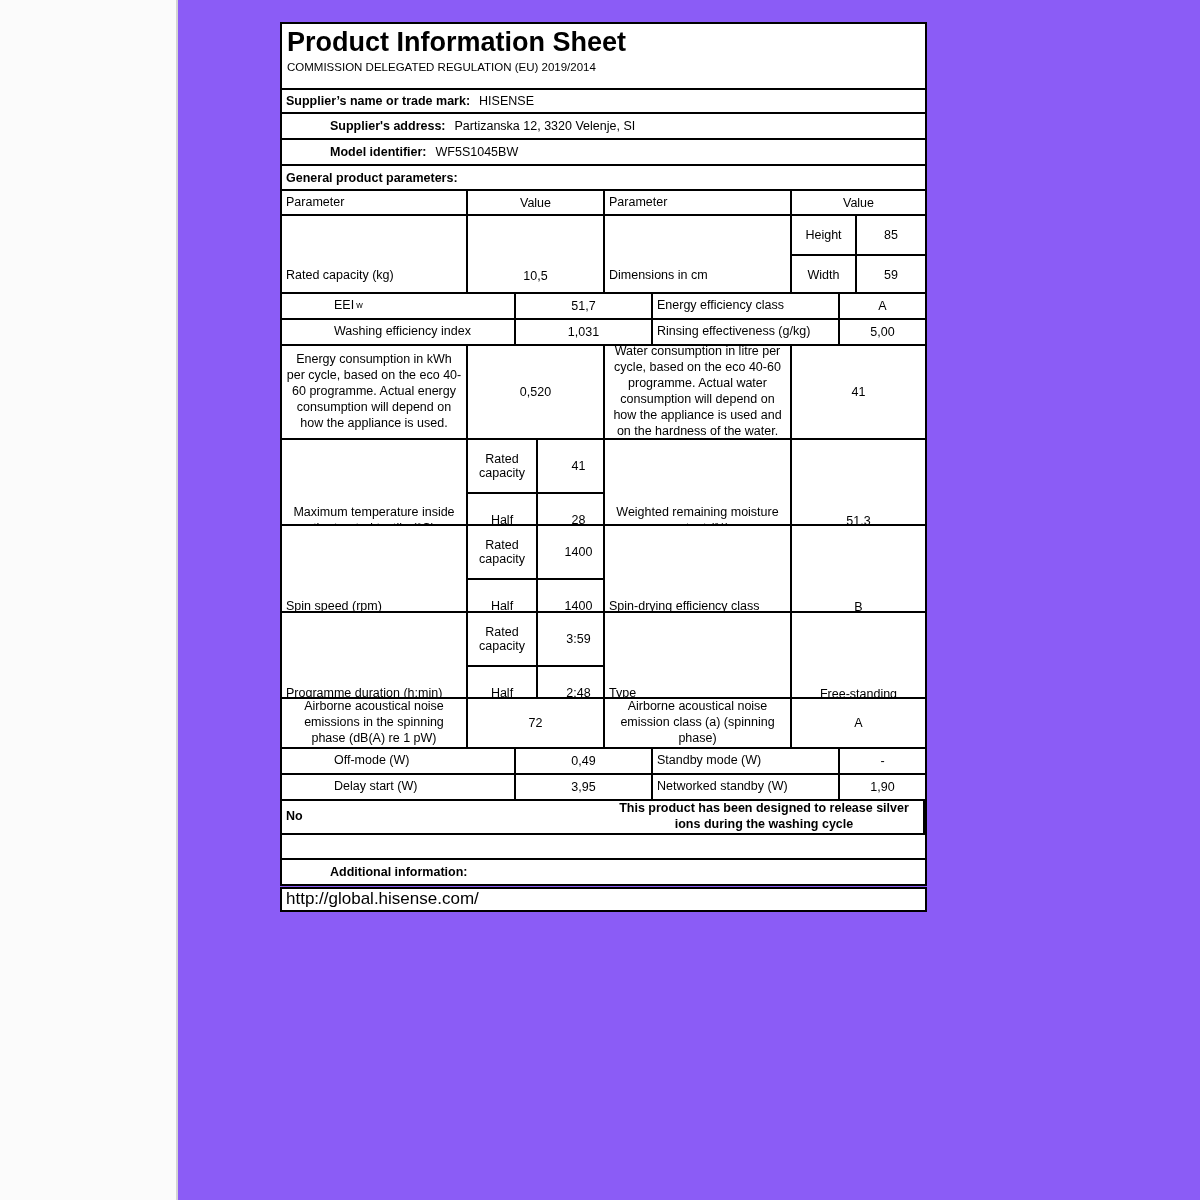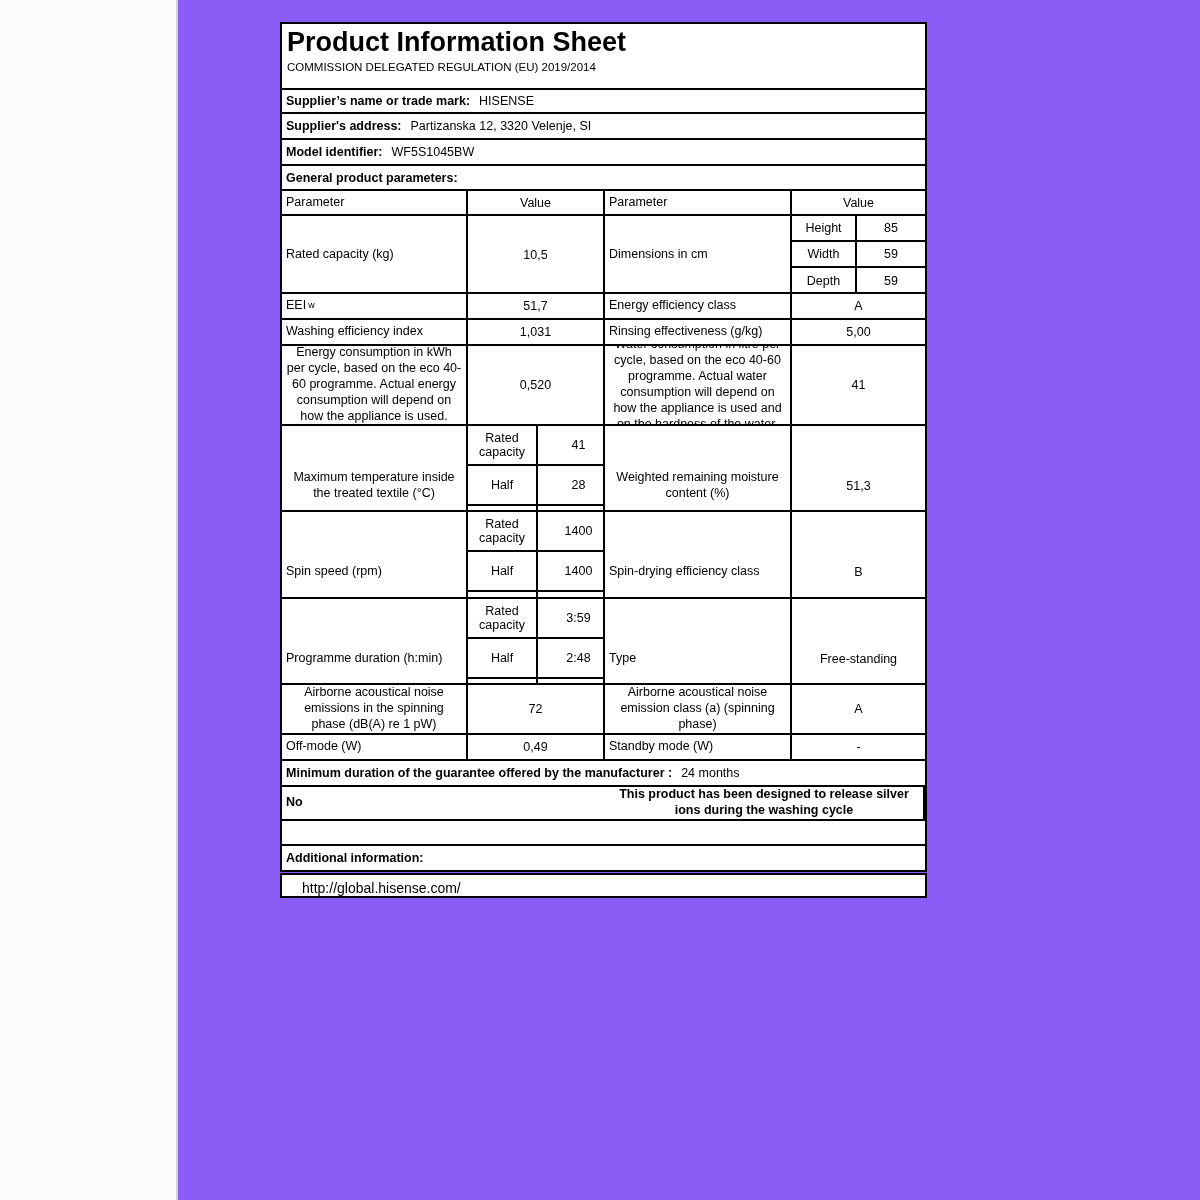--- a/index.html
+++ b/index.html
@@ -11,43 +11,43 @@
 
   .sheet { position:absolute; left:280px; top:22px; width:647px; }
   .box { border:2px solid #000; margin-top:-2px; background:#fff; width:647px; position:relative; }
   .box.first { margin-top:0; }
 
   .title-box { height:68px; padding:3px 5px 0 5px; }
   .doc-title { font-size:27px; font-weight:bold; letter-spacing:0; line-height:1.15; }
   .regulation { font-size:11.5px; margin-top:3px; }
 
   .info-row { display:flex; align-items:center; padding:0 4px; font-size:12.5px; }
-  .h26 { height:26px; } .h28 { height:28px; } .h27 { height:27px; } .h25 { height:25px; }
+  .h26 { height:26px; } .h28 { height:28px;padding-left:48px; } .h27 { height:27px; } .h25 { height:25px; }
   .h36 { height:36px; } .h52 { height:52px; } .h80 { height:80px; } .h88 { height:88px; }
-  .h89 { height:89px; } .h100 { height:82px; }
+  .h89 { height:89px; } .h100 { height:96px; }
   .lbl-b { font-weight:bold; }
   .info-val { margin-left:9px; font-weight:normal; }
 
   .grid-row { display:grid; grid-template-columns:186px 137px 187px 1fr; font-size:12.5px; }
   .cell { display:flex; align-items:center; overflow:hidden; }
   .br { border-right:2px solid #000; }
   .lab { justify-content:flex-start; text-align:center; padding:2px 4px; line-height:1.27; }
   .val { justify-content:center; text-align:center; padding:1px 2px; }
 
   .sub3 { display:grid; grid-template-rows:repeat(3,1fr); height:100%; }
   .srow { display:grid; grid-template-columns:70px 1fr;gap:16px; }
   .srow-d { display:grid; grid-template-columns:65px 1fr; }
   .srow.bb, .srow-d.bb { border-bottom:2px solid #000; }
-  .scell { display:flex; align-items:center; justify-content:center; text-align:center; line-height:1.12; padding:5px 2px; overflow:hidden; }
+  .scell { display:flex; align-items:center; justify-content:center; text-align:center; line-height:1.12; padding:12px 2px; overflow:hidden; }
   .scell.sbr { border-right:2px solid #000; }
 
   .full-row { display:flex; align-items:center; padding:0 4px; font-size:12.5px; }
   .two-col { display:grid; grid-template-columns:323px 1fr; font-size:12.5px; }
 
-  .url-row { margin-top:1px; display:flex; align-items:flex-end; padding:0 20px; font-size:14px; }
+  .url-row { margin-top:1px; display:flex; align-items:flex-start; padding:0 4px; font-size:17px; }
   sub.eei-sub { font-size:9px; vertical-align:sub; margin-left:2px; }
 </style>
 </head>
 <body>
 
 <div class="canvas">
   <div class="margin-strip"></div>
   <div class="left-rule"></div>
 
   <div class="sheet">
@@ -194,25 +194,27 @@
       <div class="cell val">A</div>
     </div>
 
     <div class="box grid-row h28">
       <div class="cell lab br">Off-mode (W)</div>
       <div class="cell val br">0,49</div>
       <div class="cell lab br">Standby mode (W)</div>
       <div class="cell val">-</div>
     </div>
 
-
-    <div class="box full-row h28">
-      <span class="lbl-b">Minimum duration of the guarantee offered by the manufacturer :</span>
-      <span class="lbl-b info-val">24 months</span>
-    </div>
+    <div class="box grid-row h28">
+      <div class="cell lab br">Delay start (W)</div>
+      <div class="cell val br">3,95</div>
+      <div class="cell lab br">Networked standby (W)</div>
+      <div class="cell val">1,90</div>
+    </div>
+
 
     <div class="box two-col h36">
       <div class="cell lab lbl-b">No</div>
       <div class="cell lab br lbl-b">This product has been designed to release silver ions during the washing cycle</div>
     </div>
 
     <div class="box h27"></div>
 
     <div class="box info-row h28">
       <span class="lbl-b">Additional information:</span>

